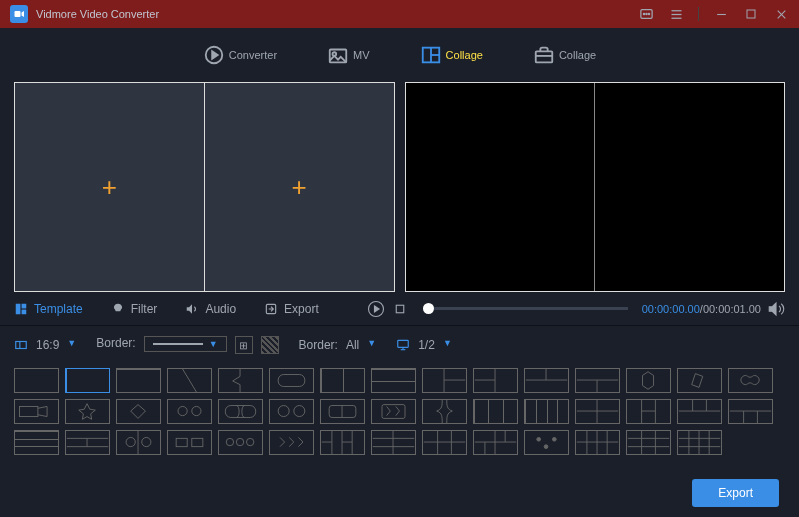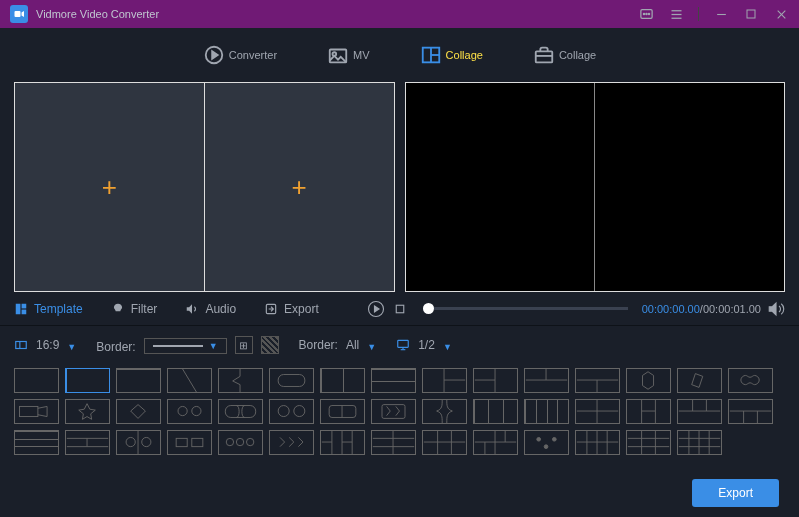--- a/index.html
+++ b/index.html
@@ -1,17 +1,17 @@
 <!DOCTYPE html>
 <html><head>
 <meta charset="utf-8">
 <style>
 *{margin:0;padding:0;box-sizing:border-box;font-family:Arial,sans-serif}
 body{background:#1a1f29;color:#a0a6b0;width:799px;height:517px;overflow:hidden;font-size:12px}
-.titlebar{height:28px;display:flex;align-items:center;padding:0 10px;background:#701a75}
+.titlebar{height:28px;display:flex;align-items:center;padding:0 10px;background:#7f1d1d}
 .logo{width:18px;height:18px;background:#3a8ee6;border-radius:3px;display:flex;align-items:center;justify-content:center;margin-right:8px}
 .logo svg{width:12px;height:12px}
 .app-title{font-size:11px;color:#c0c6d0}
 .win-controls{margin-left:auto;display:flex;gap:14px;align-items:center}
 .win-controls span{cursor:pointer;color:#a0a6b0;font-size:14px}
 .win-controls .wc-icon{width:16px;height:16px;display:flex;align-items:center;justify-content:center}
 .main-nav{height:54px;display:flex;justify-content:center;align-items:center;gap:50px}
 .nav-item{display:flex;flex-direction:row;align-items:center;gap:4px;cursor:pointer;color:#a0a6b0}
 .nav-item.active{color:#fde047}
 .nav-icon{width:22px;height:22px;display:flex;align-items:center;justify-content:center}
@@ -28,21 +28,21 @@
 .sub-tab{display:flex;align-items:center;gap:6px;cursor:pointer;font-size:12px}
 .sub-tab.active{color:#3a8ee6}
 .sub-icon{width:14px;height:14px}
 .player-controls{flex:1;display:flex;align-items:center;gap:6px;margin-left:20px}
 .pc-btn{width:18px;height:18px;cursor:pointer;display:flex;align-items:center;justify-content:center}
 .progress{flex:1;height:3px;background:#3a4150;position:relative;margin:0 8px}
 .progress-dot{position:absolute;left:0;top:-4px;width:11px;height:11px;background:#fff;border-radius:50%}
 .time{font-size:11px}
 .time .cur{color:#3a8ee6}
 .opts-row{display:flex;align-items:center;padding:8px 14px;gap:20px;font-size:12px;height:38px}
-.opt-group{display:flex;align-items:flex-end;gap:8px}
+.opt-group{display:flex;align-items:flex-start;gap:8px}
 .opt-icon{width:14px;height:14px;cursor:pointer}
 .active-blue{color:#3a8ee6}
 .dd-arrow{color:#3a8ee6;font-size:9px;cursor:pointer}
 .border-preview{width:50px;height:2px;background:#a0a6b0}
 .border-box{border:1px solid #555;padding:2px 8px;display:flex;align-items:center;gap:6px;cursor:pointer}
 .sq-btn{width:18px;height:18px;border:1px solid #555;display:flex;align-items:center;justify-content:center;cursor:pointer;font-size:10px}
 .templates{padding:4px 14px;display:flex;flex-wrap:wrap;gap:6px}
 .tmpl{width:45px;height:25px;border:1px solid #666;cursor:pointer;position:relative;display:flex}
 .tmpl.sel{border-color:#3a8ee6}
 .tmpl .v{border-left:1px solid #666;flex:1}

